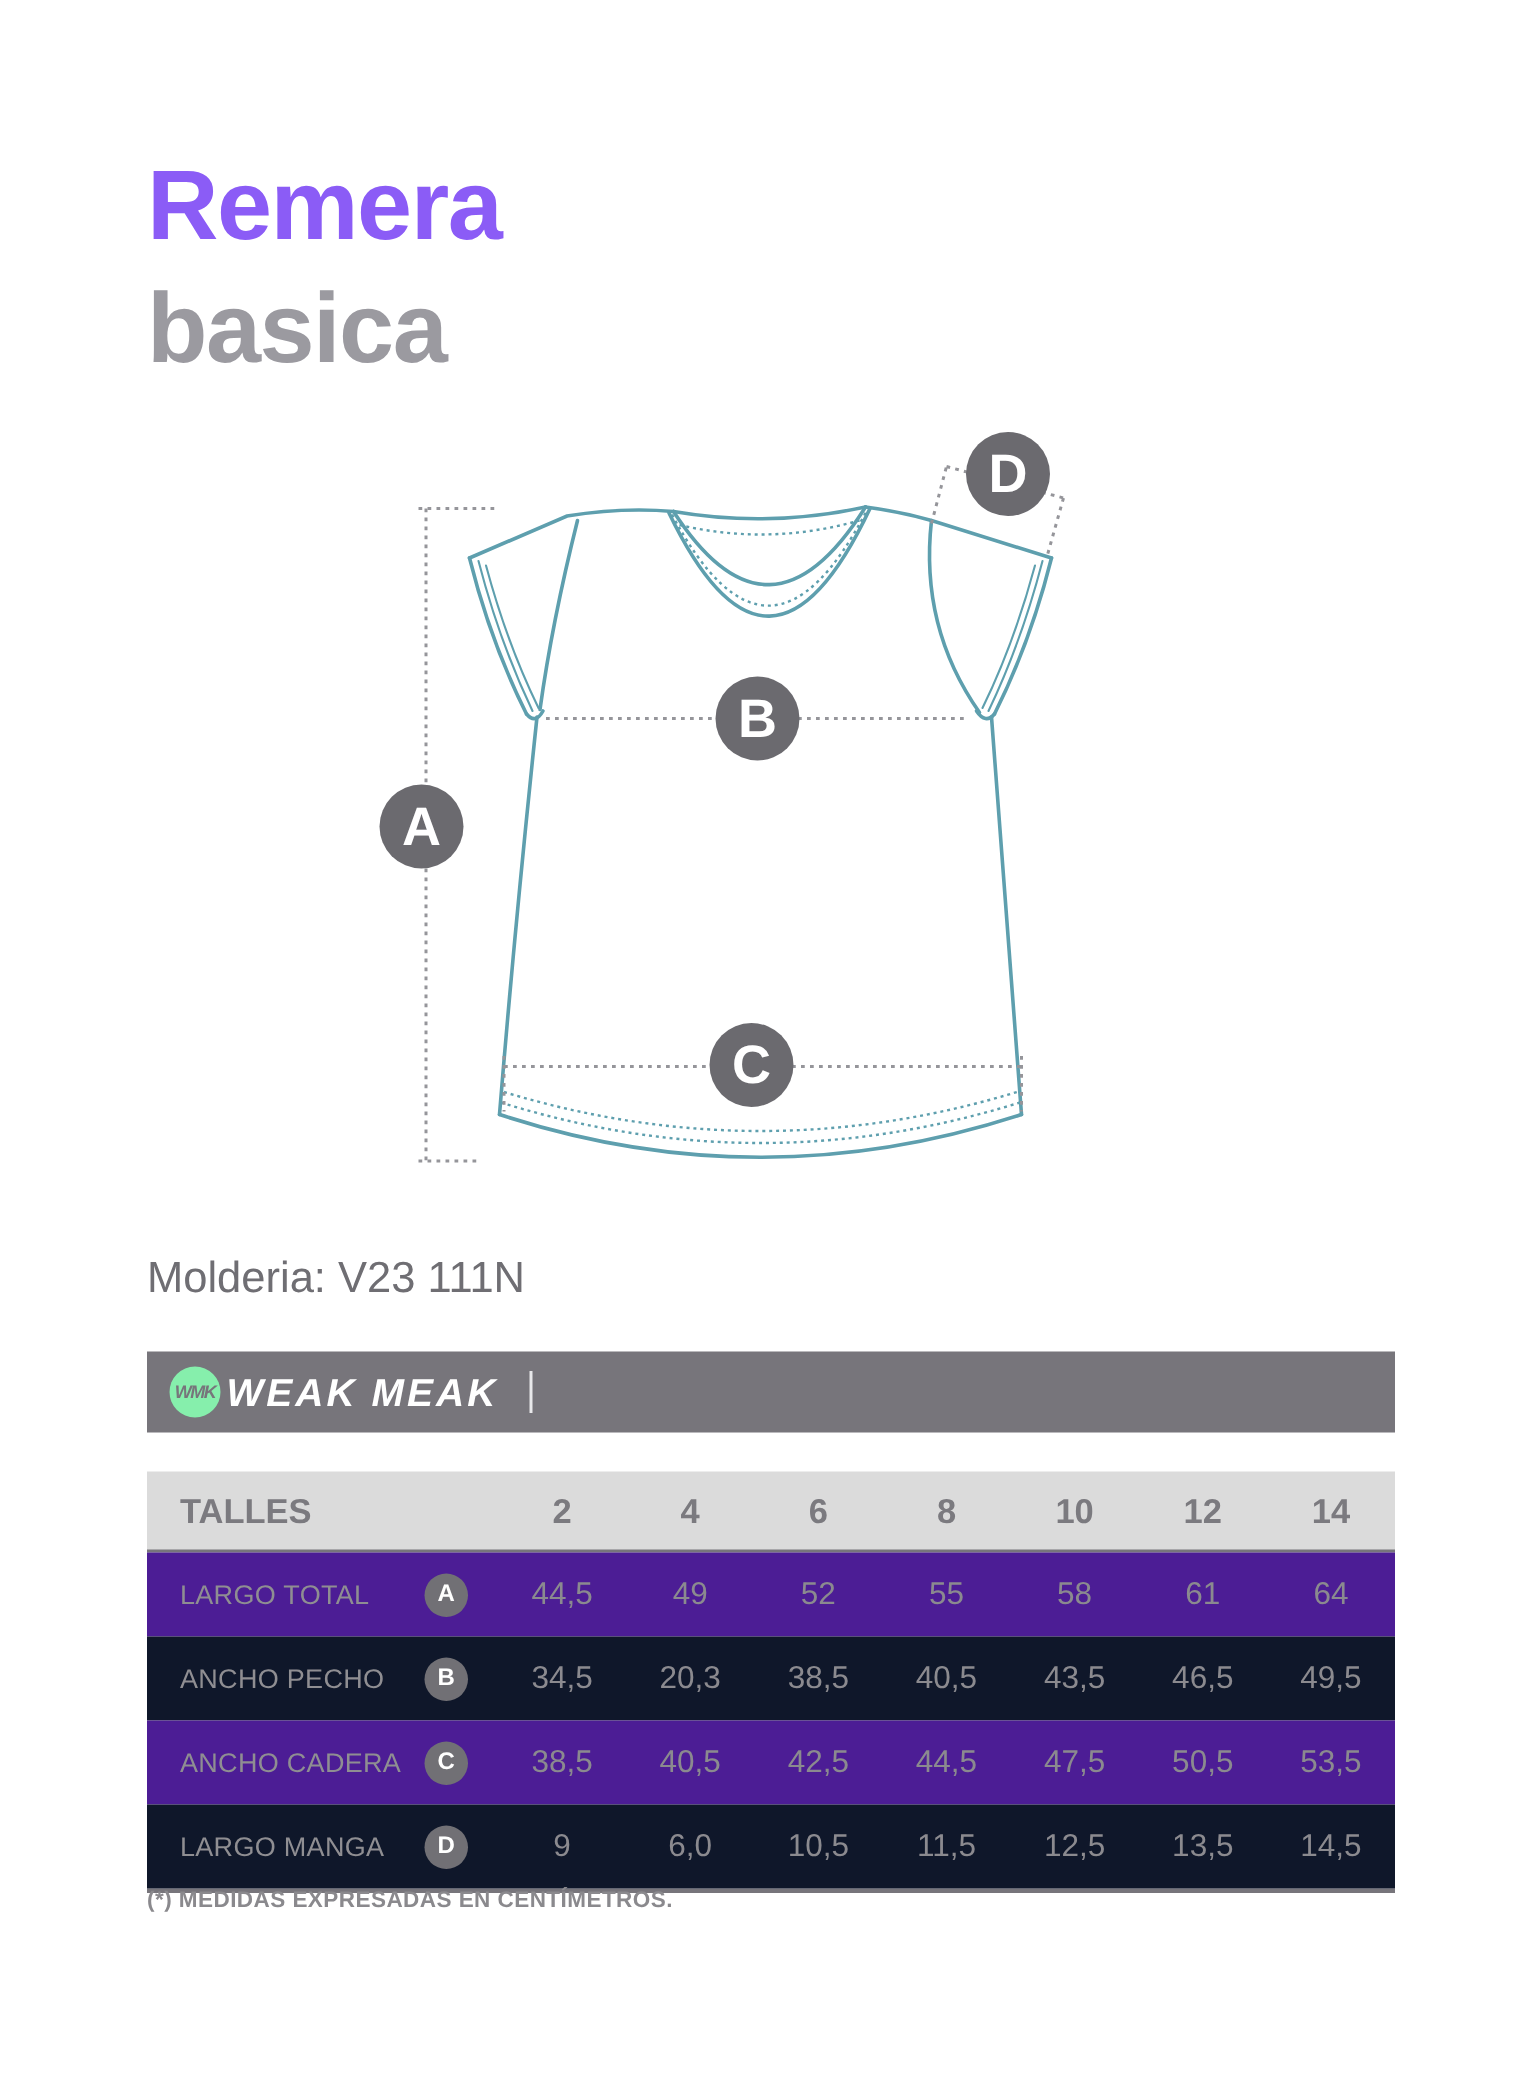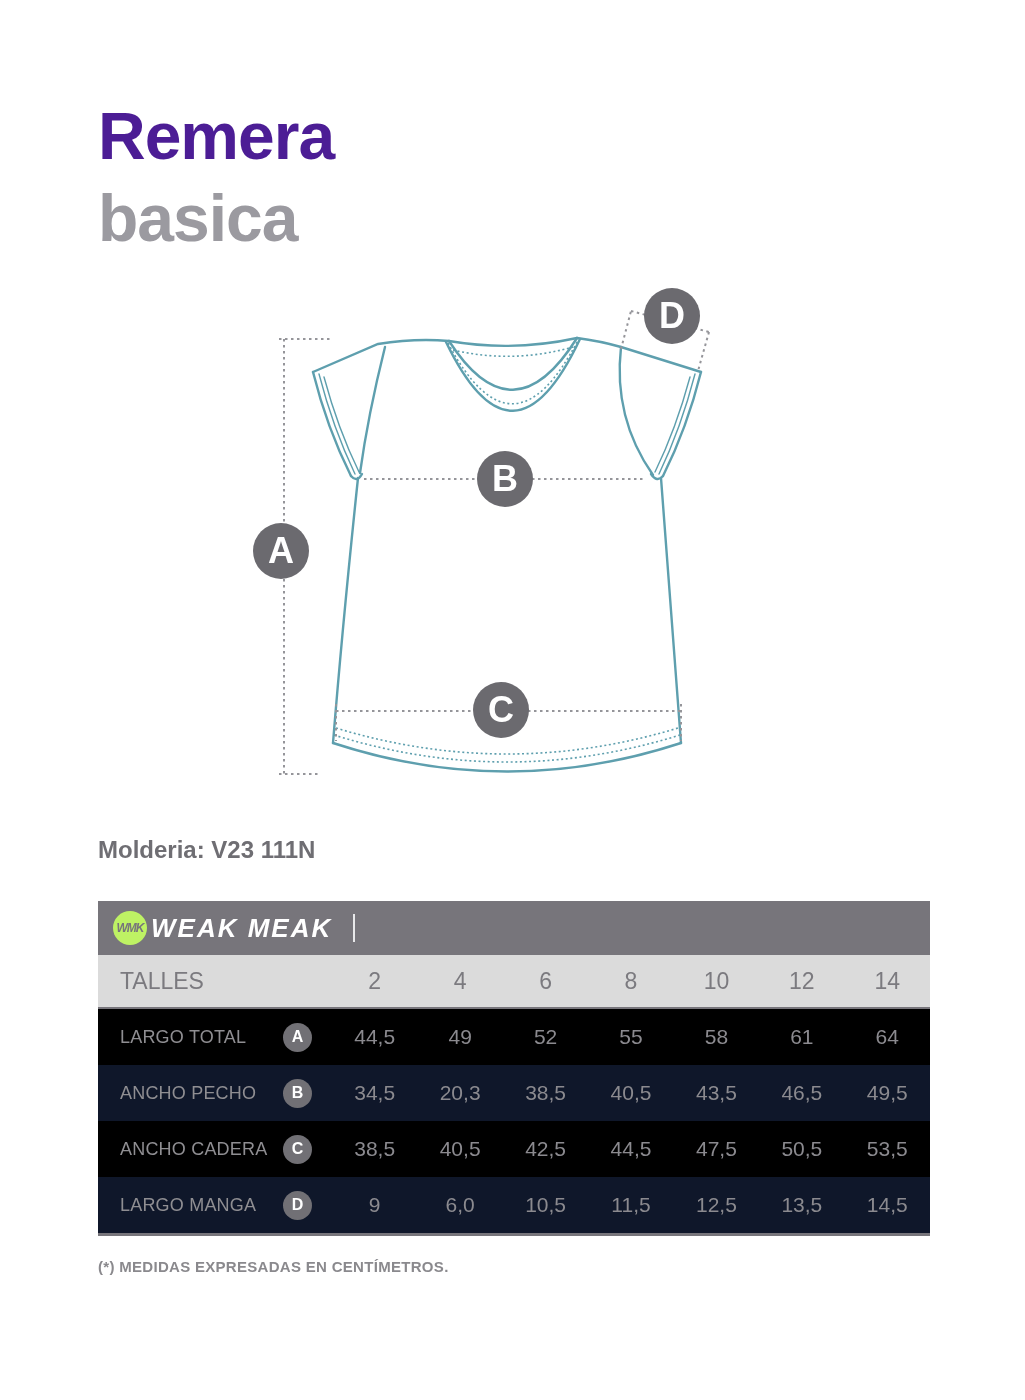--- a/index.html
+++ b/index.html
@@ -10,76 +10,76 @@
     position:relative;
     overflow:hidden;
   }
   .page { position:absolute; inset:0; }
 
   
   .title-block {
     position:absolute; left:98px; top:95px;
     font-weight:bold; font-size:66px; line-height:82px; letter-spacing:-1px;
   }
-  .title-l1 { display:block; color:#4c1d95; }
+  .title-l1 { display:block; color:#8b5cf6; }
   .title-l2 { display:block; color:#9b9aa0; }
 
   
   .diagram { position:absolute; left:250px; top:283px; }
   .tee      { stroke:#5e9fae; stroke-width:2.4; fill:none; stroke-linecap:round; }
   .tee-thin { stroke:#5e9fae; stroke-width:1.4; fill:none; stroke-linecap:round; }
   .tee-dash { stroke:#5e9fae; stroke-width:1.6; fill:none; stroke-dasharray:2 2.6; }
   .meas     { stroke:#95959a; stroke-width:2;   fill:none; stroke-dasharray:2.5 3.5; }
   .badge-circle { fill:#6b6a6f; }
   .badge-letter {
     fill:#ffffff; font-weight:bold; font-size:36px; text-anchor:middle;
     font-family:"Liberation Sans", sans-serif;
   }
 
   
   .molderia {
     position:absolute; left:98px; top:836px;
-    font-size:24px; font-weight:bold; color:#6f6e73;
+    font-size:29px; font-weight:normal; color:#6f6e73;
   }
 
   
   .size-table {
     position:absolute; left:98px; top:901px; width:832px;
     border-bottom:3px solid #77757b;
   }
   .bar {
     height:54px; background:#77757b;
     display:flex; align-items:center;
     padding-left:15px; box-sizing:border-box;
   }
   .logo-circle {
-    width:34px; height:34px; border-radius:50%; background:#bef264;
+    width:34px; height:34px; border-radius:50%; background:#86efac;
     color:#77757b; display:flex; align-items:center; justify-content:center;
     font-weight:bold; font-style:italic; font-size:12px; letter-spacing:-1px;
     flex:0 0 auto;
   }
   .brand {
     color:#ffffff; font-weight:bold; font-style:italic;
     font-size:26px; letter-spacing:2px; margin-left:4px; white-space:nowrap;
   }
   .bar-divider { width:2px; height:28px; background:#e8e8ea; margin:0 17px 0 21px; }
   .bar-title { color:#ffffff; font-size:24px; letter-spacing:0.5px; white-space:nowrap; }
 
   .grid-row {
     display:grid; grid-template-columns:234px repeat(7, 1fr);
     align-items:center;
   }
   .talles-row {
     height:54px; background:#dbdbdb;
     border-bottom:2px solid #77757b; box-sizing:border-box;
-    font-weight:normal; color:#7b7a7f; font-size:23px;
+    font-weight:bold; color:#7b7a7f; font-size:23px;margin-top:26px;
   }
   .talles-label { padding-left:22px; }
   .size-cell { text-align:center; }
-  .data-row { height:56px; font-size:21px; color:#8b8a8f; background:#000000; }
+  .data-row { height:56px; font-size:21px; color:#8b8a8f; background:#4c1d95; }
   .data-row.alt { background:#0f172a; }
   .label-cell {
     display:flex; align-items:center; justify-content:space-between;
     padding:0 20px 0 22px;
   }
   .row-label { font-size:18px; color:#8f8e92; letter-spacing:0.2px; white-space:nowrap; }
   .row-badge {
     width:29px; height:29px; border-radius:50%; background:#717075;
     color:#ffffff; font-weight:bold; font-size:16px;
     display:flex; align-items:center; justify-content:center; flex:0 0 auto;

